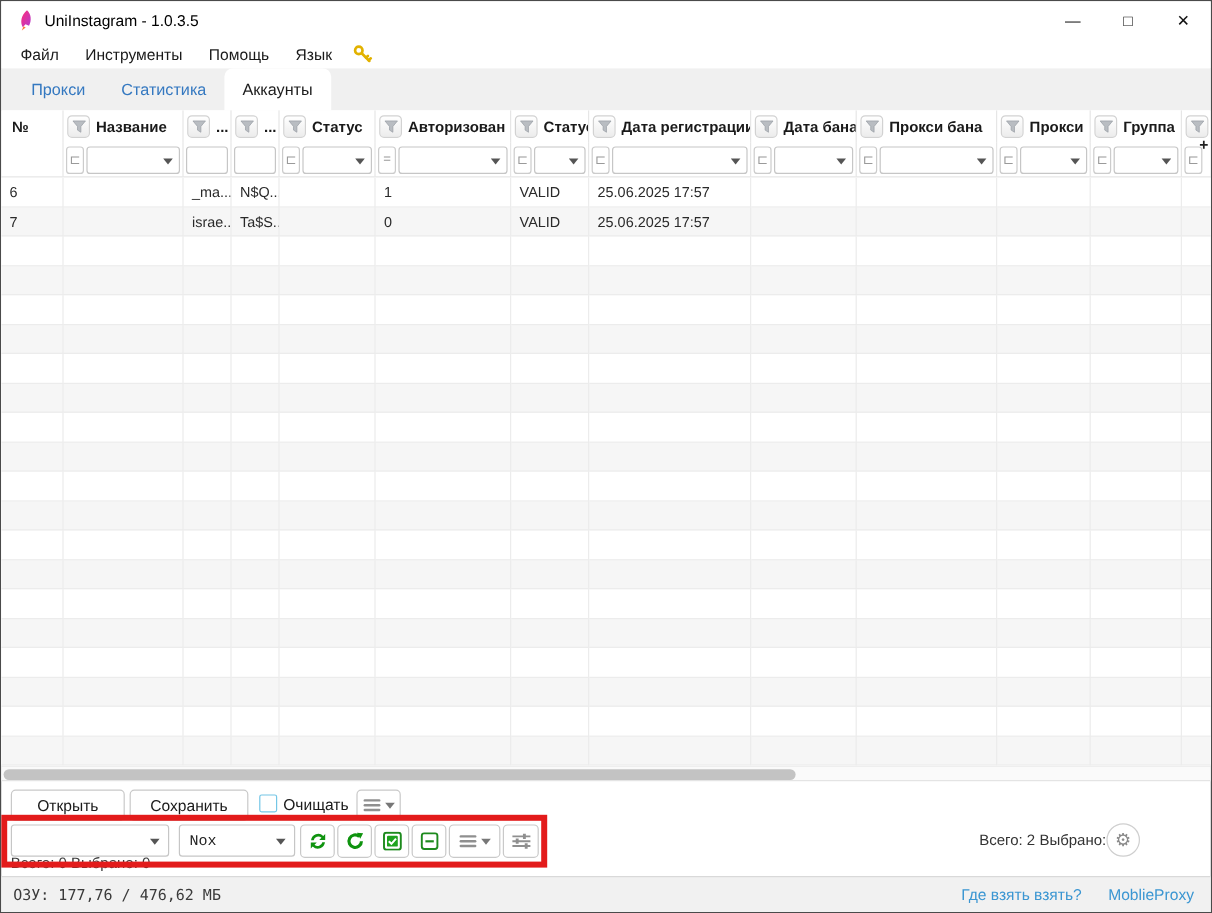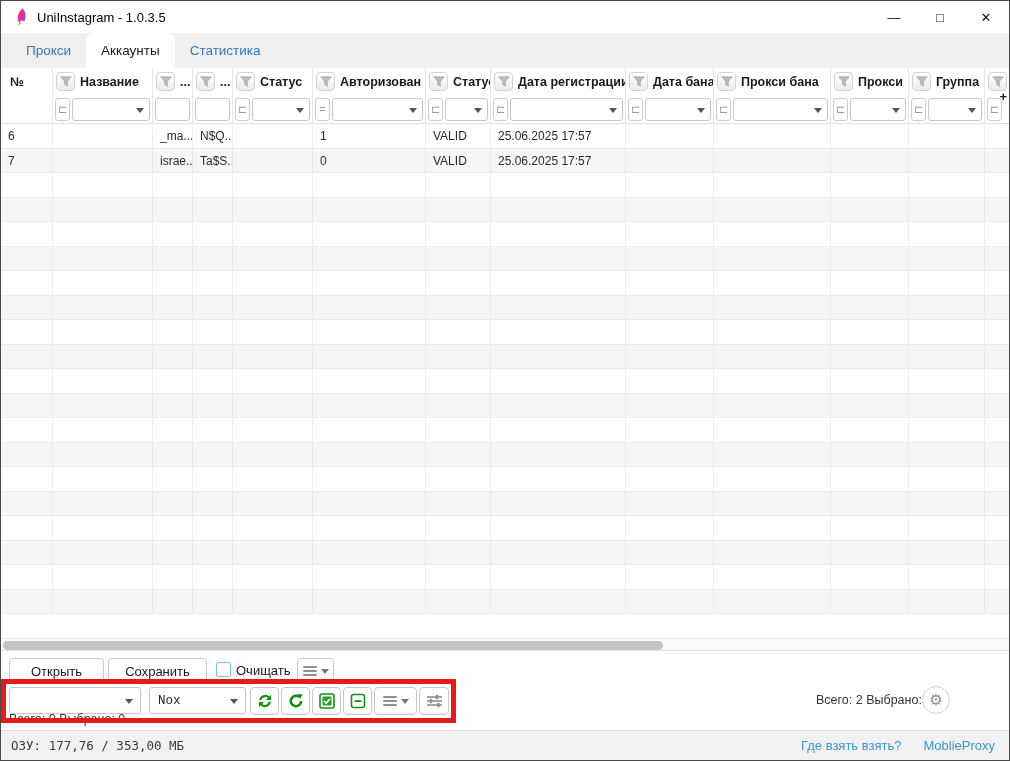--- a/index.html
+++ b/index.html
@@ -97,25 +97,41 @@
       <path d="M7.6 13.8 L6.2 17.4 L9.4 15 Z" fill="#ff7a3c"></path>
     </svg>
     <span class="title-text">UniInstagram - 1.0.3.5</span>
     <div class="win-controls">
       <div class="win-btn">—</div>
       <div class="win-btn">□</div>
       <div class="win-btn">✕</div>
     </div>
   </div>
 
+  <div class="menubar">
+    <div class="menu-item">Файл</div>
+      <div class="menu-item">Инструменты</div>
+      <div class="menu-item">Помощь</div>
+      <div class="menu-item">Язык</div>
+      <span class="key-slot">
+      <svg width="17" height="16" viewBox="0 0 17 16">
+        <g stroke="#e2b200" stroke-width="2.2" fill="none" stroke-linecap="round">
+          <circle cx="5" cy="5" r="3.1"></circle>
+          <path d="M7.6 7.6 L13.8 13.8"></path>
+          <path d="M11 11 L12.6 9.6"></path>
+          <path d="M13.2 13.2 L15 11.6"></path>
+        </g>
+      </svg>
+    </span>
+  </div>
 
   <div class="tabstrip">
       <div class="tab">Прокси</div>
+      <div class="tab">Статистика</div>
       <div class="tab active">Аккаунты</div>
-      <div class="tab">Статистика</div>
     </div>
 
   <div class="grid">
     <div class="grid-header">
         <div class="hcell no-funnel" style="width: 52px;">
           <span class="hlabel">№</span>
         </div>
         <div class="hcell" style="width: 100px;">
           <span class="funnel-btn">
             <svg width="12" height="11" viewBox="0 0 12 11">
@@ -655,19 +671,19 @@
     </svg>
   </div>
 
   <span class="totals-left">Всего: 0 Выбрано: 0</span>
   <span class="totals-right">Всего: 2  Выбрано: 0</span>
   <div class="gear-btn">⚙</div>
 
   <div class="red-annotation"></div>
 
   <div class="statusbar">
-    <span class="ram-text">ОЗУ: 177,76 / 353,00 МБ</span>
+    <span class="ram-text">ОЗУ: 177,76 / 476,62 МБ</span>
     <span class="status-links">
       <span class="status-link">Где взять взять?</span>
       <span class="status-link">MoblieProxy</span>
     </span>
   </div>
 </div>
 
 </body></html>

